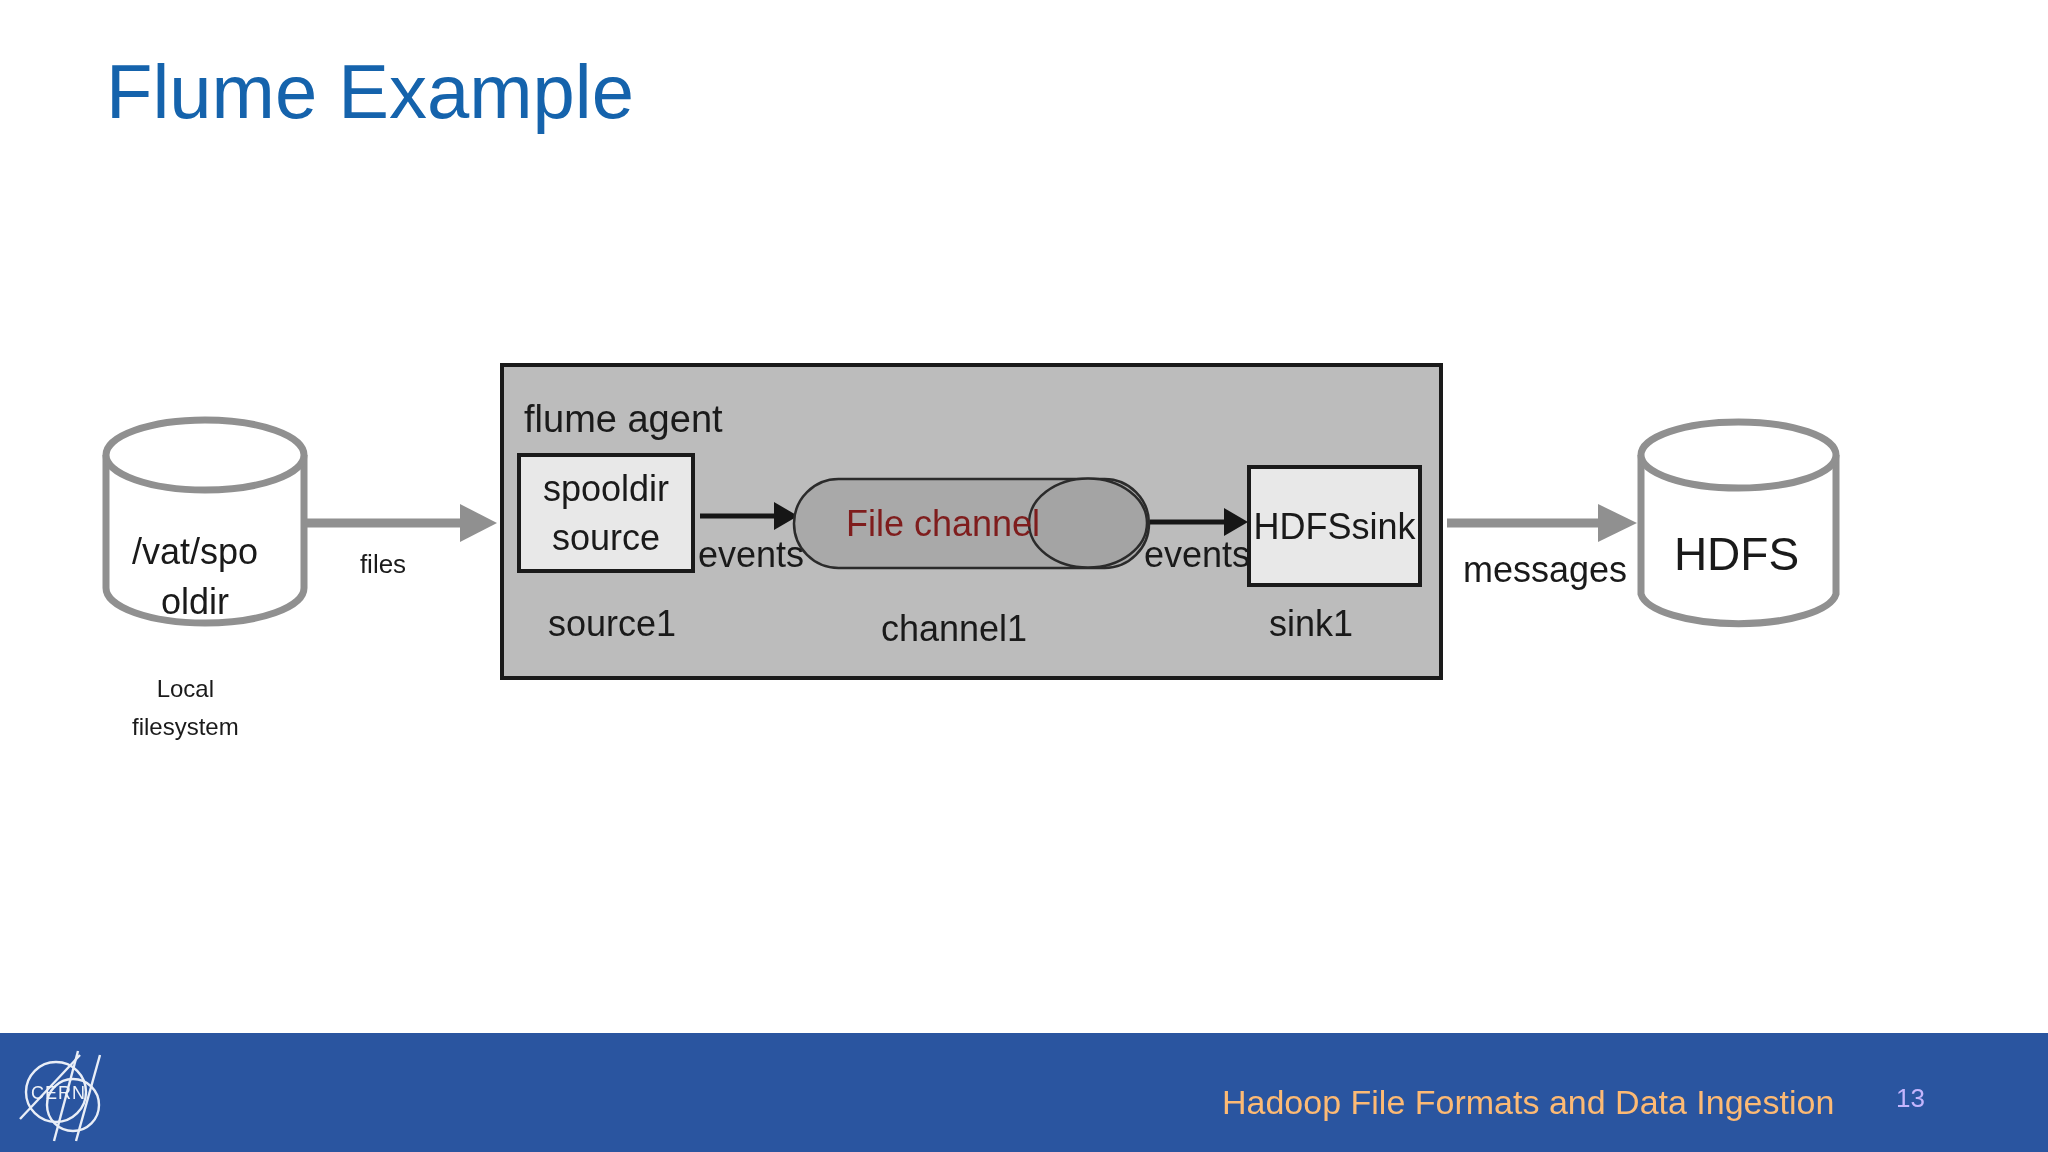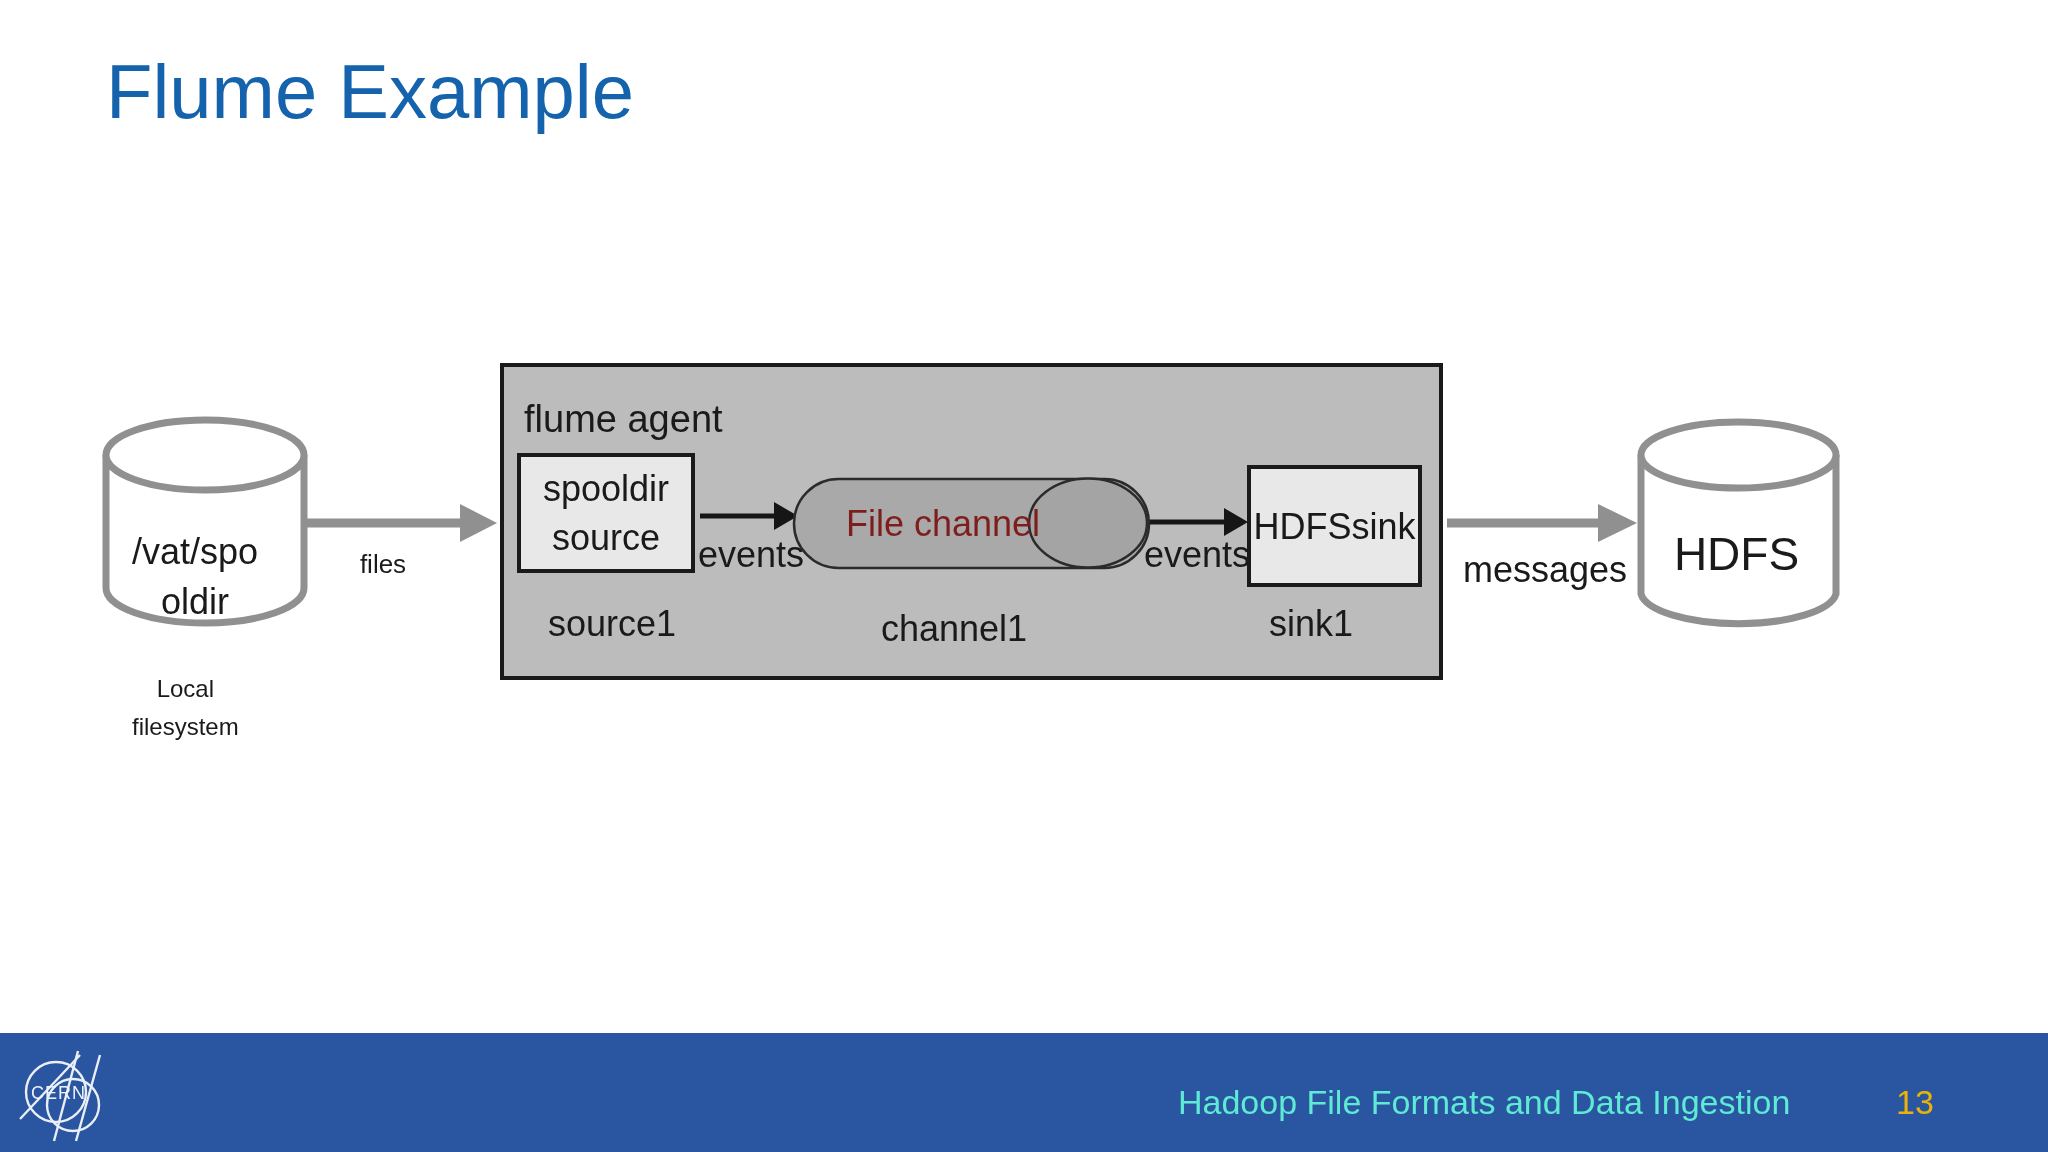--- a/index.html
+++ b/index.html
@@ -39,24 +39,24 @@
     font-size:36px;line-height:50px;
   }
   .cyl-caption{
     left:132px;top:670px;z-index:4;font-size:24px;line-height:38px;text-align:center;
   }
   .hdfs-label{left:1638px;top:527px;width:197px;text-align:center;font-size:46px;z-index:4;}
   .footer-bar{
     left:0;top:1033px;width:2048px;height:119px;background:#2a55a0;z-index:5;
   }
   .footer-text{
-    position:absolute;left:1178px;top:50px;font-size:34px;color:#5eead4;
+    position:absolute;left:1222px;top:50px;font-size:34px;color:#fdba74;
     white-space:nowrap;
   }
-  .footer-page{position:absolute;left:1896px;top:50px;font-size:34px;color:#eab308;}
+  .footer-page{position:absolute;left:1896px;top:50px;font-size:26px;color:#c4b5fd;}
   .cern-logo{position:absolute;left:16px;top:16px;width:92px;height:94px;}
 </style>
 </head>
 <body>
 
 <div class="slide">
 
   <div class="abs slide-title">Flume Example</div>
 
   <div class="abs agent-box"></div>

